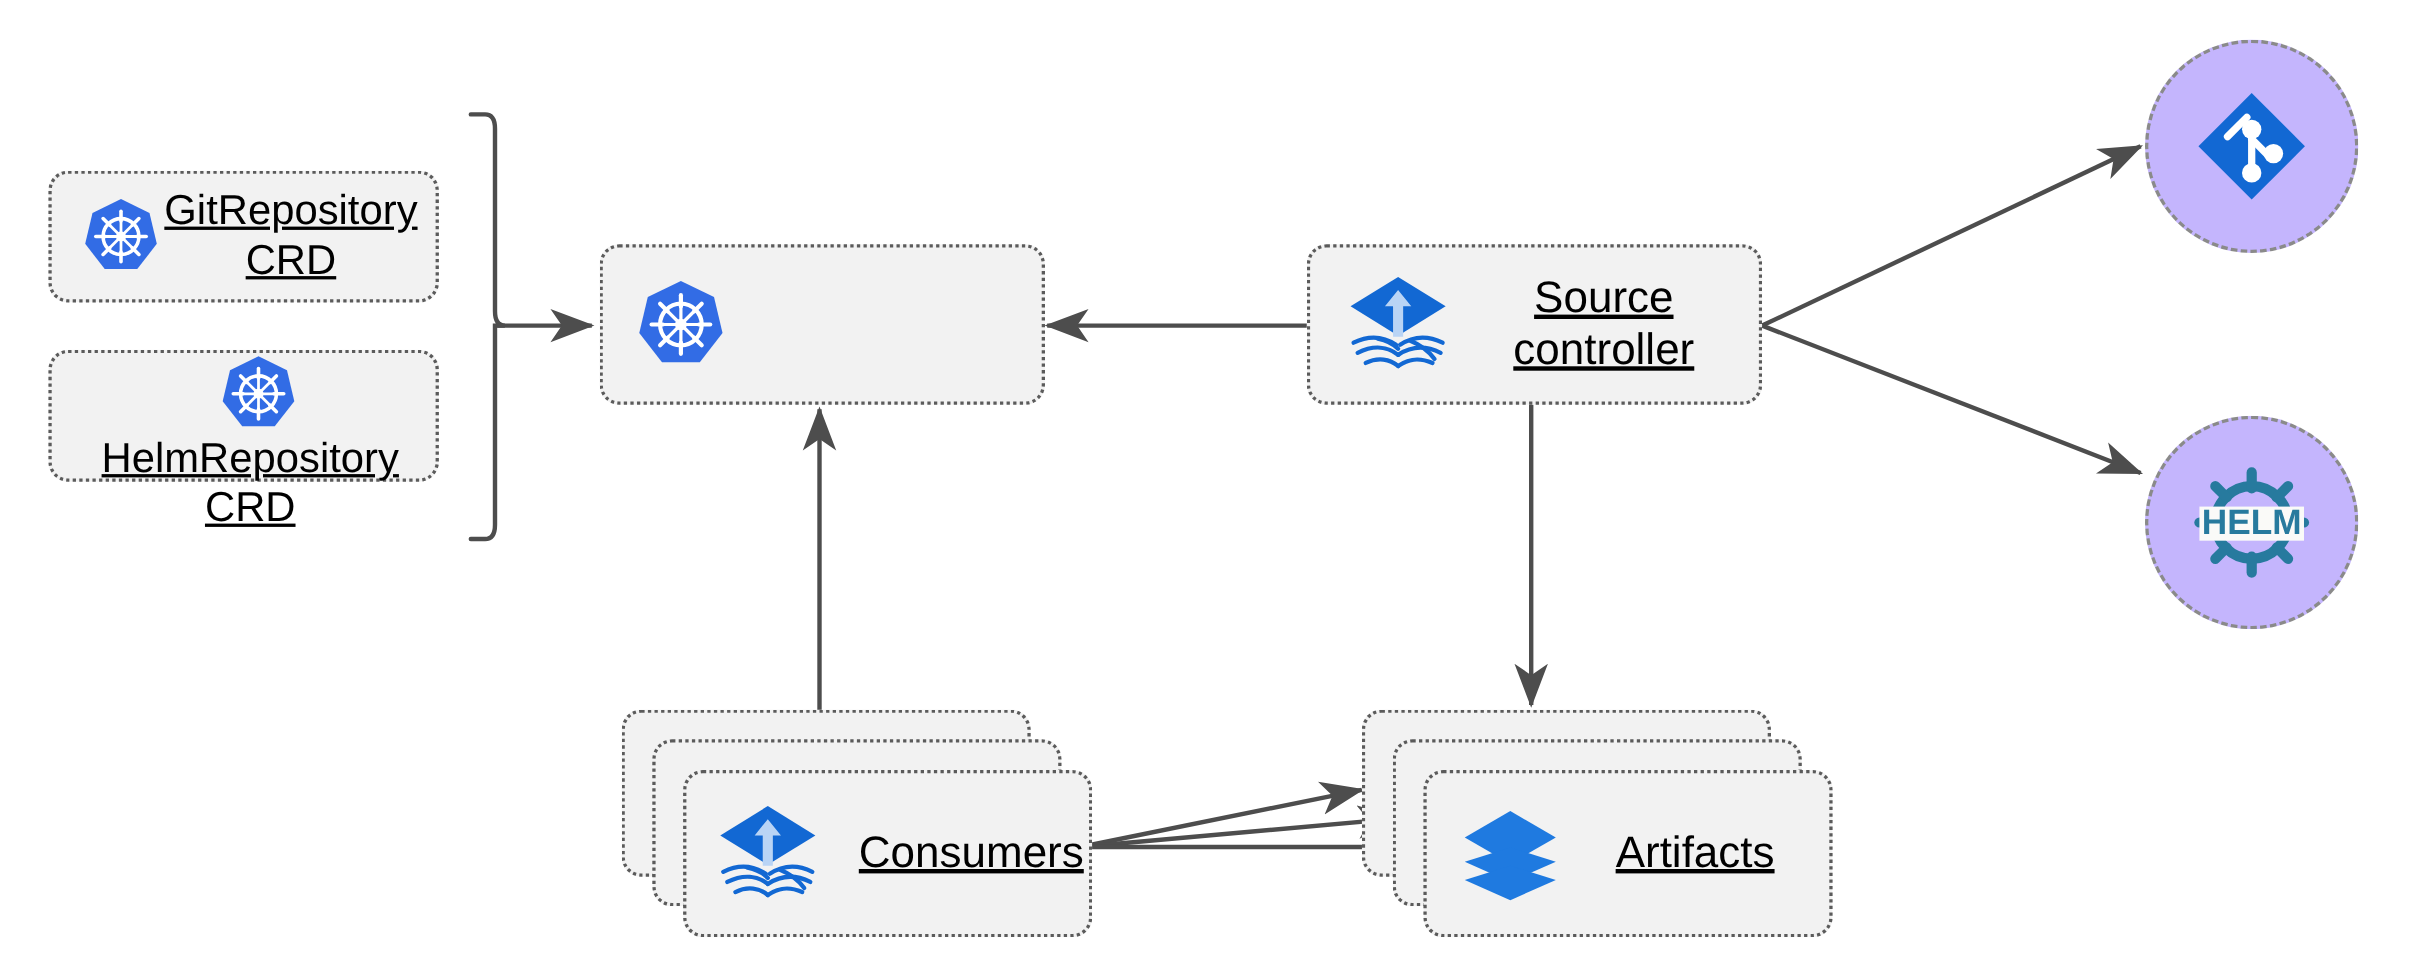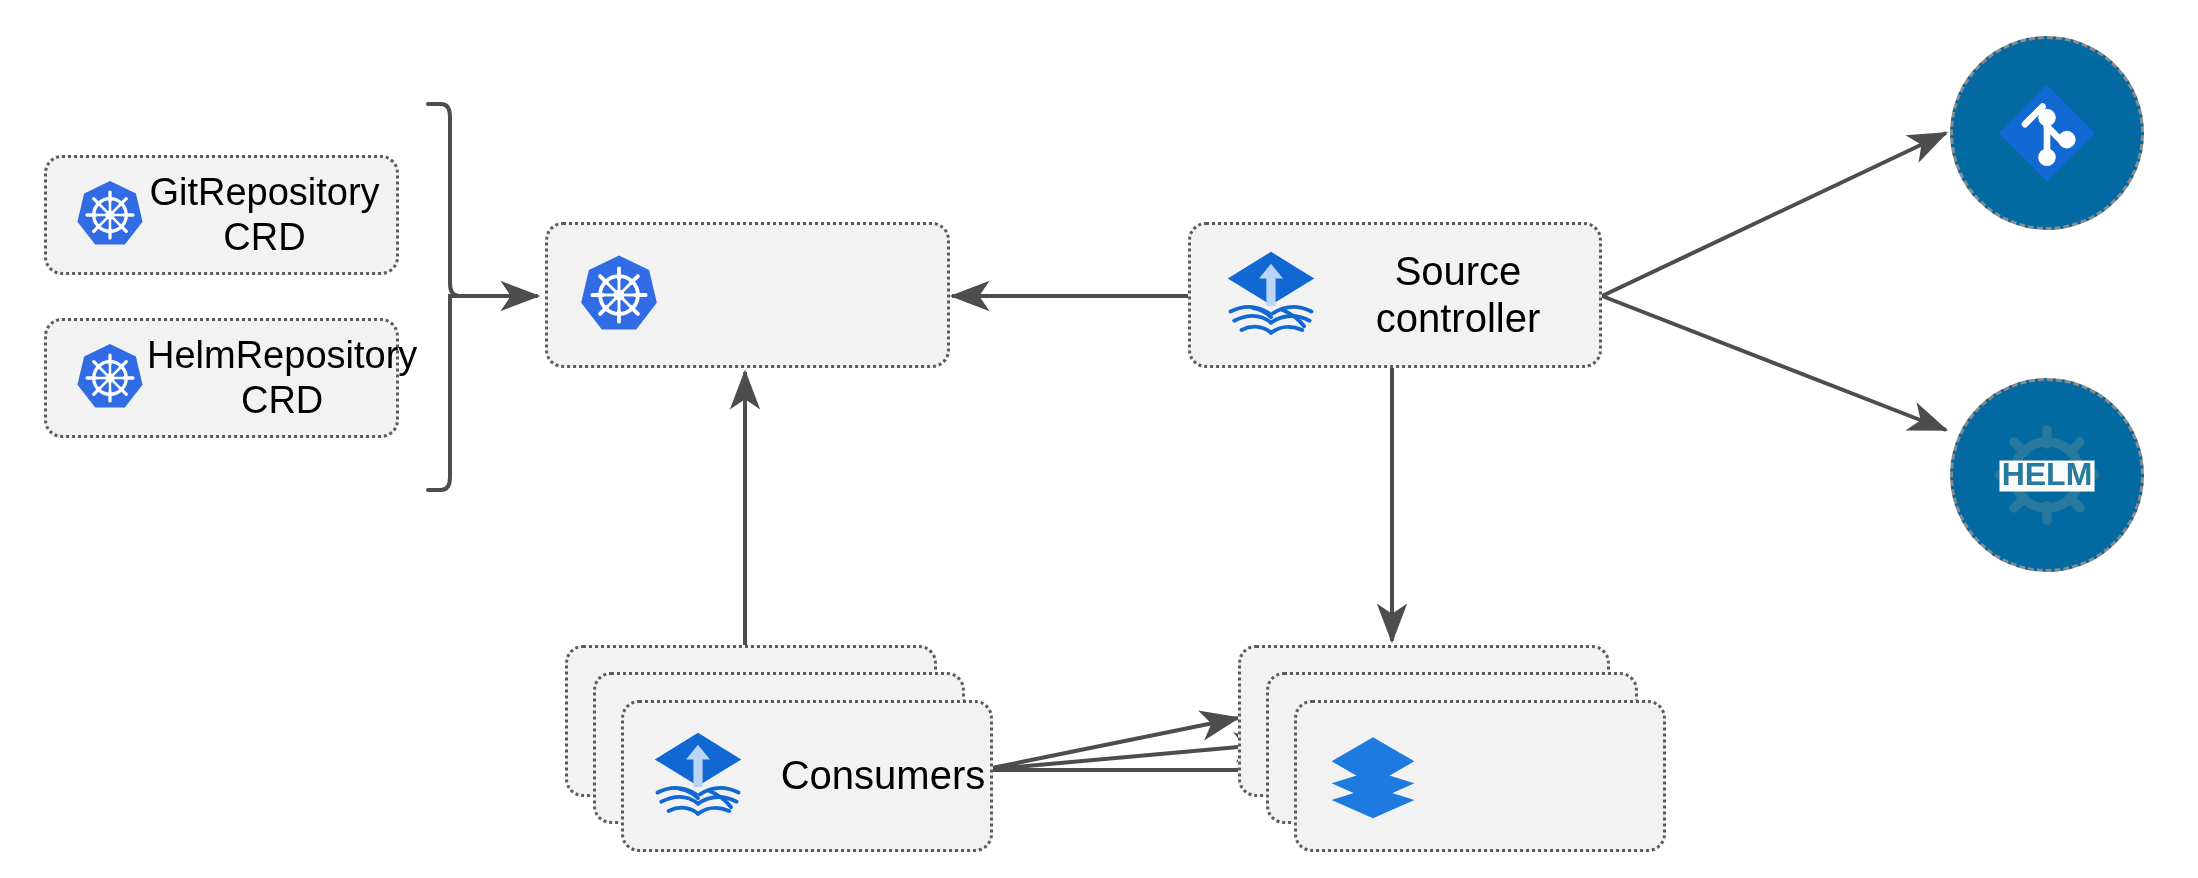--- a/index.html
+++ b/index.html
@@ -17,34 +17,35 @@
     align-items:center;
     z-index:3;
   }
   .node .label{
     color:#000000;
     font-size:40px;
     line-height:1.18;
     text-align:center;
     flex:1;
     white-space:pre-line;
+    text-decoration:underline;
   }
   .node .ico{flex:0 0 auto;display:flex;align-items:center;justify-content:center;}
 
   .crd{width:355px;height:120px;padding-left:26px;}
   .crd .label{font-size:38px;padding-right:14px;}
 
   .ghost{
     position:absolute;background:#f2f2f2;border:3px dotted #5b5b5b;
     border-radius:18px;box-sizing:border-box;z-index:2;
   }
 
   .circle{
     position:absolute;border-radius:50%;
-    background:#0369a1;border:3px dashed #8a8a8a;
+    background:#c4b5fd;border:3px dashed #8a8a8a;
     box-sizing:border-box;display:flex;align-items:center;justify-content:center;
     z-index:3;
   }
 
   .k8s-ico svg, .flux-ico svg, .layers-ico svg, .git-ico svg, .helm-ico svg{display:block;}
 </style>
 </head>
 <body>
 
 <div id="stage">
@@ -100,21 +101,21 @@
           <line x1="50" y1="50" x2="65.6" y2="34.4"></line>
           <line x1="50" y1="50" x2="34.4" y2="65.6"></line>
         </g>
         <circle cx="50" cy="50" r="6.2" fill="#ffffff"></circle>
       </svg>
     </span>
     <span class="label">GitRepository
 CRD</span>
   </div>
 
-  <div class="node crd" style="left:44px;top:318px;">
+  <div class="node crd" style="left:44px;top:318px;flex-direction:column;">
     <span class="ico k8s-ico">
       <svg width="74" height="74" viewBox="0 0 100 100">
         <polygon points="50,4 85,21 94,59 70,90 30,90 6,59 15,21" fill="#326ce5"></polygon>
         <g fill="none" stroke="#ffffff" stroke-width="4.4" stroke-linecap="round">
           <circle cx="50" cy="50" r="22"></circle>
           <line x1="50" y1="19" x2="50" y2="31"></line>
           <line x1="50" y1="69" x2="50" y2="81"></line>
           <line x1="19" y1="50" x2="31" y2="50"></line>
           <line x1="69" y1="50" x2="81" y2="50"></line>
           <line x1="28" y1="28" x2="36" y2="36"></line>
@@ -215,20 +216,21 @@
   <div class="ghost" style="left:1238px;top:645px;width:372px;height:152px;"></div>
   <div class="ghost" style="left:1266px;top:672px;width:372px;height:152px;z-index:2;"></div>
   <div class="node" style="left:1294px;top:700px;width:372px;height:152px;padding-left:30px;">
     <span class="ico layers-ico">
       <svg width="92" height="92" viewBox="0 0 100 100">
         <polygon points="50,8 95,34 50,60 5,34" fill="#1f7ae0"></polygon>
         <polygon points="50,44 95,58 50,78 5,58" fill="#1f7ae0"></polygon>
         <polygon points="50,62 95,76 50,96 5,76" fill="#1f7ae0"></polygon>
       </svg>
     </span>
+    <span class="label">Artifacts</span>
   </div>
 
   <div class="circle" style="left:1950px;top:36px;width:194px;height:194px;">
     <span class="ico git-ico">
       <svg width="110" height="110" viewBox="0 0 100 100">
         <polygon points="50,6 94,50 50,94 6,50" fill="#1268d3"></polygon>
         <g stroke="#ffffff" stroke-width="6" fill="none" stroke-linecap="round">
           <line x1="50" y1="36" x2="50" y2="70"></line>
           <path d="M50,44 L64,58"></path>
         </g>

